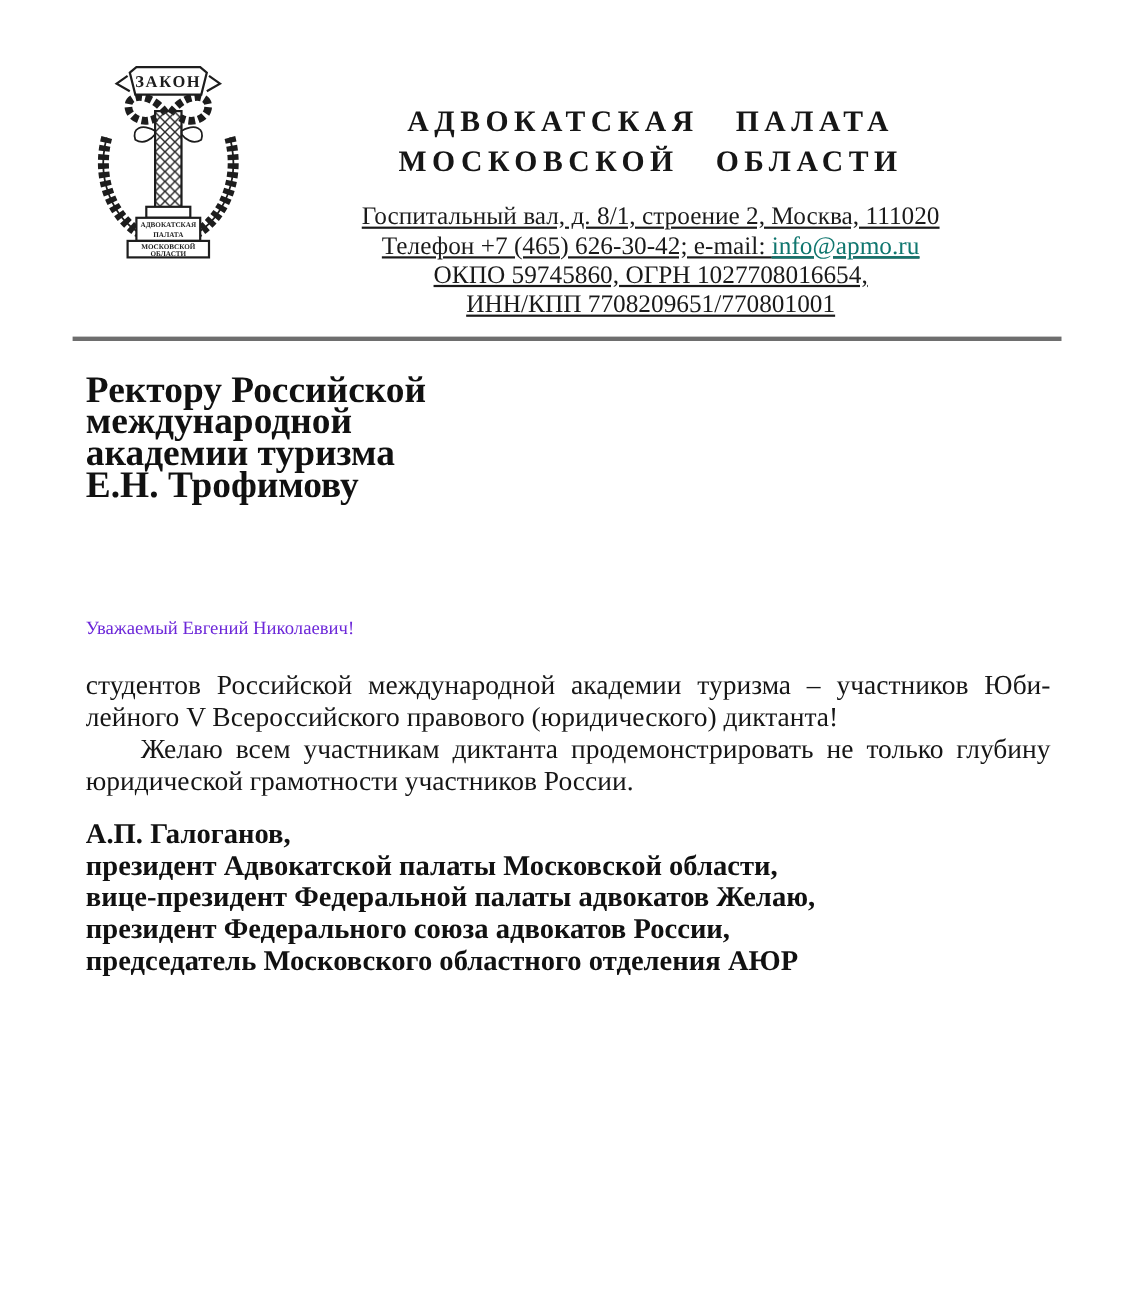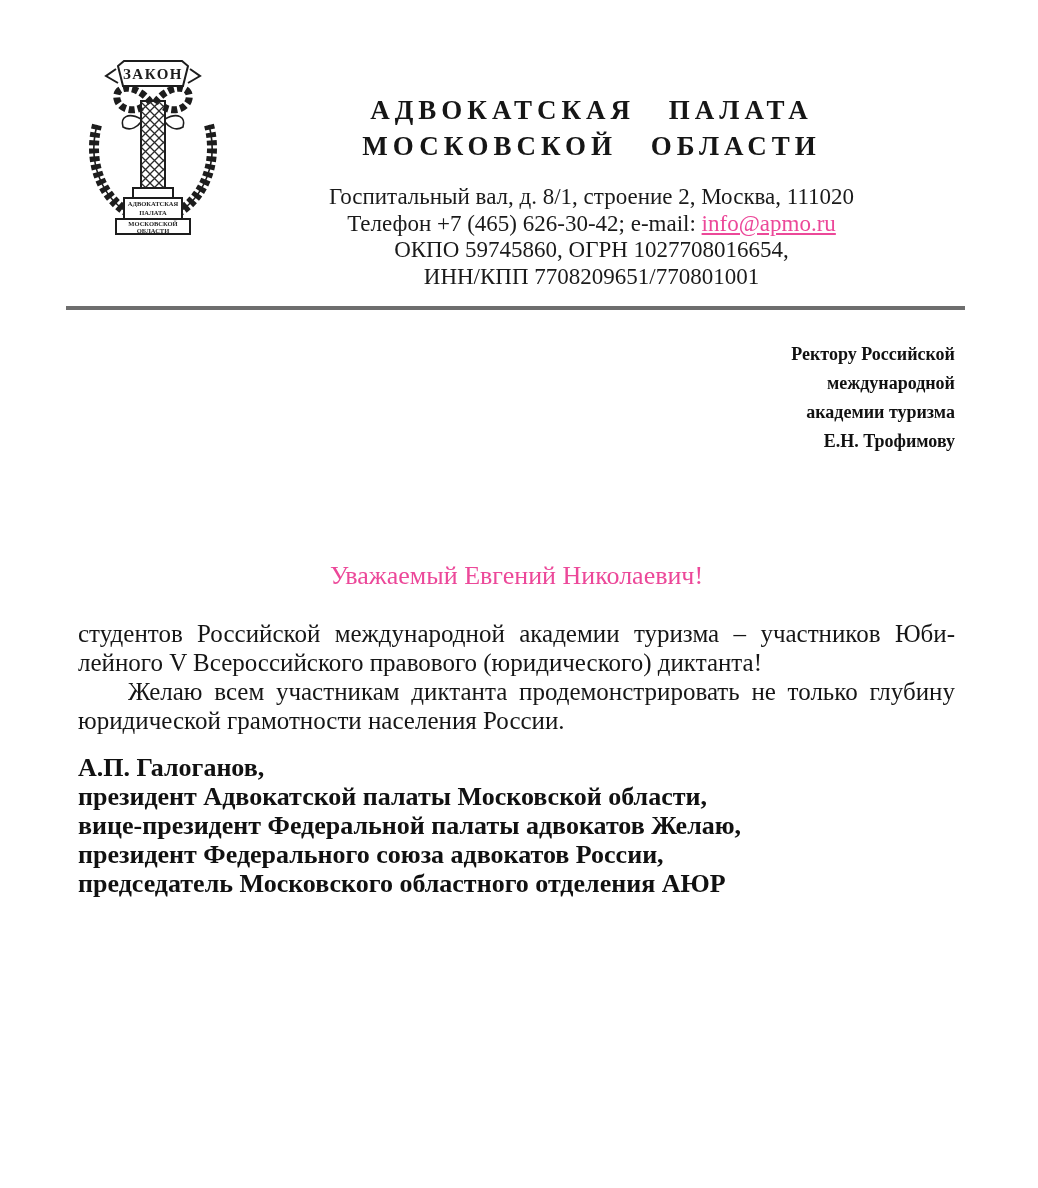--- a/index.html
+++ b/index.html
@@ -9,30 +9,30 @@
     font-family:"Liberation Serif","DejaVu Serif",serif;
     color:#111; overflow:hidden;
   }
   .page { width:1038px; height:1188px; padding:55px 83px 0 78px; background:#fff; }
 
   
   .letterhead { display:flex; align-items:flex-start; }
   .logo-wrap { flex:0 0 150px; width:150px; margin-top:2px; }
   .head-text { flex:1; text-align:center;margin-top:37px; }
   .org-name { font-weight:bold; font-size:27px; line-height:36px; letter-spacing:5px; word-spacing:22px; color:#161616; }
-  .contact { font-size:23px; line-height:26.5px; margin-top:20px; color:#1a1a1a; }
-  .contact a.email { color:#ec4899; text-decoration:underline; }
+  .contact { font-size:23px; line-height:26.5px; margin-top:20px; color:#1a1a1a;text-decoration:underline; }
+  .contact a.email { color:#0f766e; text-decoration:underline; }
 
   .rule { border:none; border-top:4px solid #6e6e6e; margin:16px -10px 0 -12px; }
 
   .date { font-size:24px; margin-top:8px; margin-left:-5px; color:#161616; }
 
-  .recipient { margin-top:30px; text-align:right; font-weight:bold; font-size:18px; line-height:29px; color:#111; }
+  .recipient { margin-top:30px; text-align:left; font-weight:bold; font-size:34px; line-height:29px; color:#111; }
 
-  .salutation { margin-top:105px; text-align:center; font-size:26px; color:#ec4899; }
+  .salutation { margin-top:105px; text-align:left; font-size:17px; color:#6d28d9; }
 
   .body-text { margin-top:28px; font-size:25px; line-height:29px; color:#161616; }
   .jline { text-align:justify; text-align-last:justify; }
   .jline.first { text-indent:50px; }
   .jline.last { text-align-last:left; }
 
   .signature { margin-top:18px; font-weight:bold; font-size:26px; line-height:29px; color:#111; }
 
   svg text { font-family:"Liberation Serif","DejaVu Serif",serif; fill:#1d1d1d; }
 </style>
@@ -112,21 +112,21 @@
     <div>академии туризма</div>
     <div>Е.Н. Трофимову</div>
   </div>
 
   <div class="salutation">Уважаемый Евгений Николаевич!</div>
 
   <div class="body-text">
     <div class="jline">студентов Российской международной академии туризма – участников Юби-</div>
     <div class="jline last">лейного V Всероссийского правового (юридического) диктанта!</div>
     <div class="jline first">Желаю всем участникам диктанта продемонстрировать не только глубину</div>
-    <div class="jline last">юридической грамотности населения России.</div>
+    <div class="jline last">юридической грамотности участников России.</div>
   </div>
 
   <div class="signature">
     <div>А.П. Галоганов,</div>
     <div>президент Адвокатской палаты Московской области,</div>
     <div>вице-президент Федеральной палаты адвокатов Желаю,</div>
     <div>президент Федерального союза адвокатов России,</div>
     <div>председатель Московского областного отделения АЮР</div>
   </div>
 

